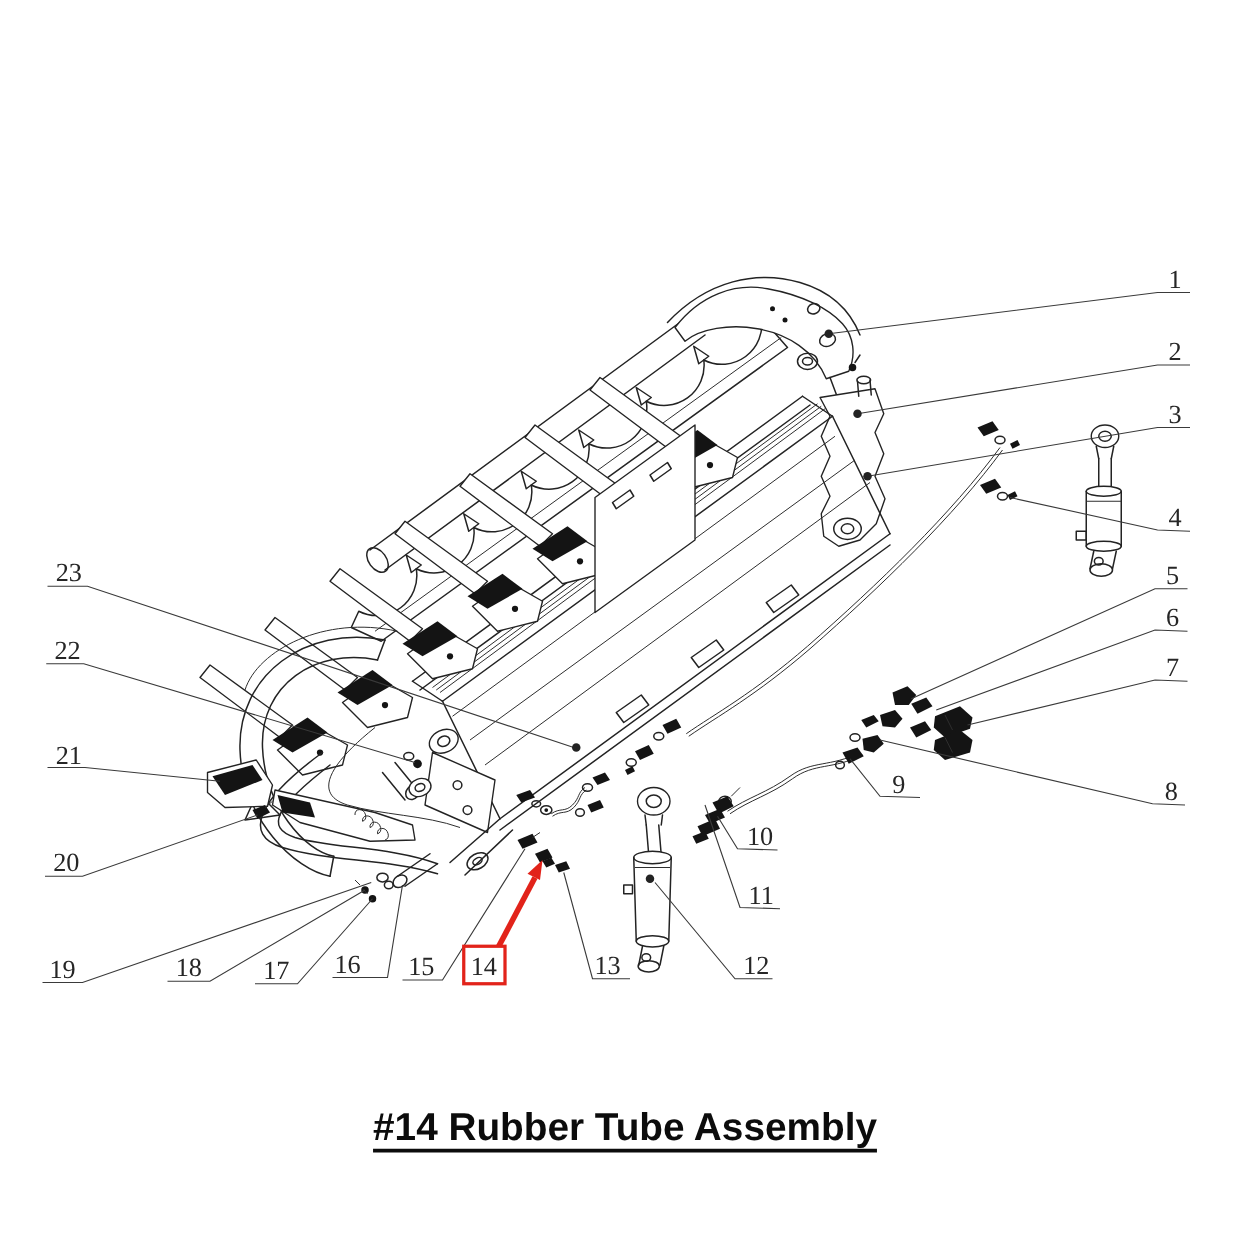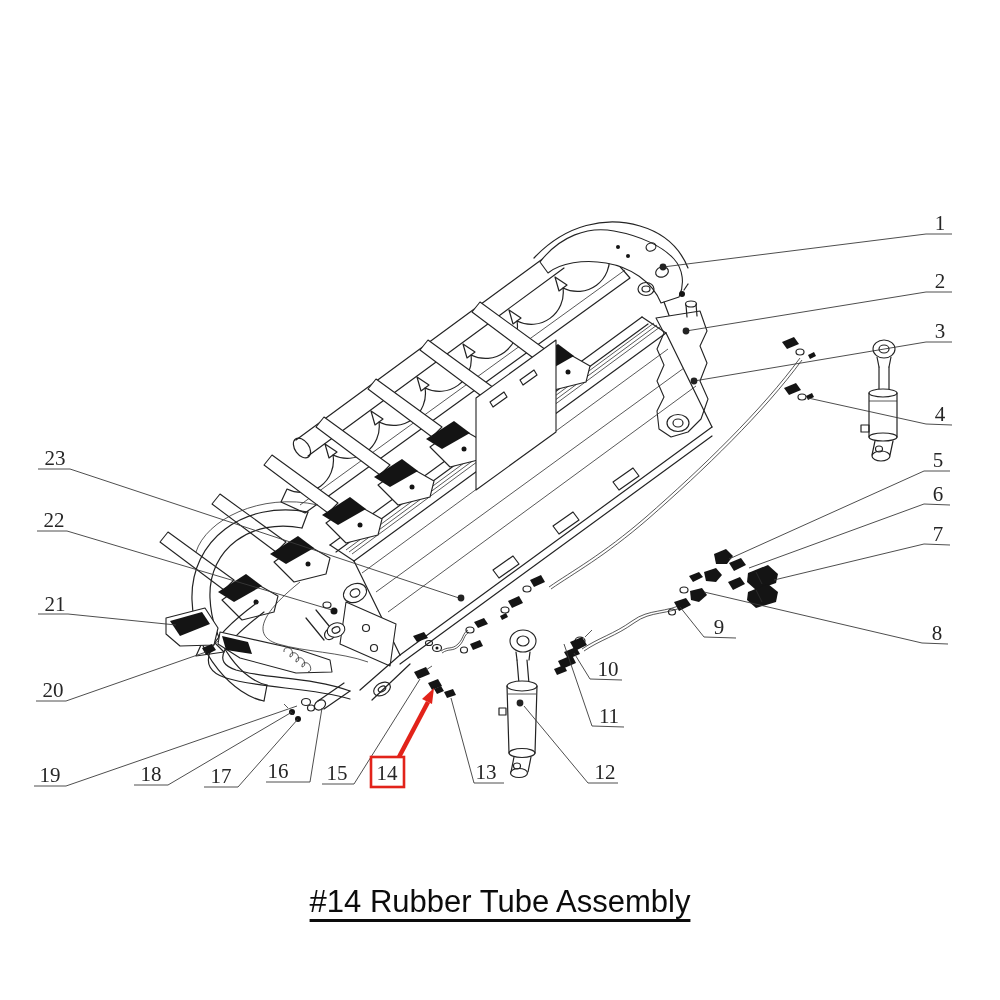--- a/index.html
+++ b/index.html
@@ -5,21 +5,21 @@
   html,body{margin:0;padding:0;background:#ffffff;width:1000px;height:1000px;overflow:hidden;}
   #stage{position:relative;width:1000px;height:1000px;background:#ffffff;font-family:"Liberation Sans",sans-serif;}
   #diagram-svg{position:absolute;left:0;top:0;}
   .ln{stroke:#232323;stroke-width:1.2;fill:none;stroke-linecap:round;stroke-linejoin:round;}
   .lnf{stroke:#232323;stroke-width:1.1;fill:#ffffff;stroke-linejoin:round;}
   .dk{fill:#141414;stroke:none;}
   .thin{stroke:#2e2e2e;stroke-width:0.8;fill:none;}
   .callout-num{font-family:"Liberation Serif",serif;font-size:21px;fill:#262626;text-anchor:middle;}
   .leader{fill:none;stroke:#3a3a3a;stroke-width:0.9;}
   #page-title{position:absolute;left:0;right:0;top:884px;text-align:center;
-    font-family:"Liberation Sans",sans-serif;font-weight:normal;font-size:31px;color:#0c0c0c;
+    font-family:"Liberation Sans",sans-serif;font-weight:bold;font-size:31px;color:#0c0c0c;
     text-decoration:underline;text-decoration-thickness:3px;text-underline-offset:7px;}
 </style>
 </head>
 <body>
 
 <div id="stage">
 
 <svg id="diagram-svg" width="1000" height="1000" viewBox="0 0 1000 1000">
 
   <g>

